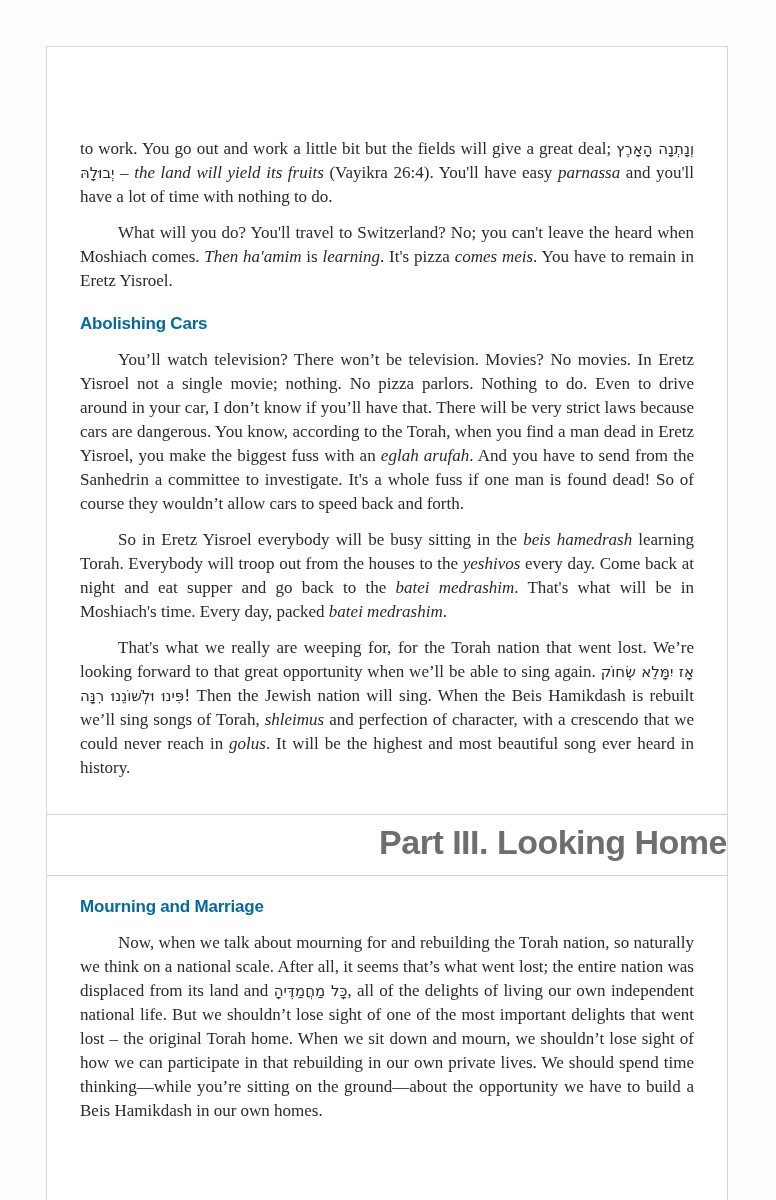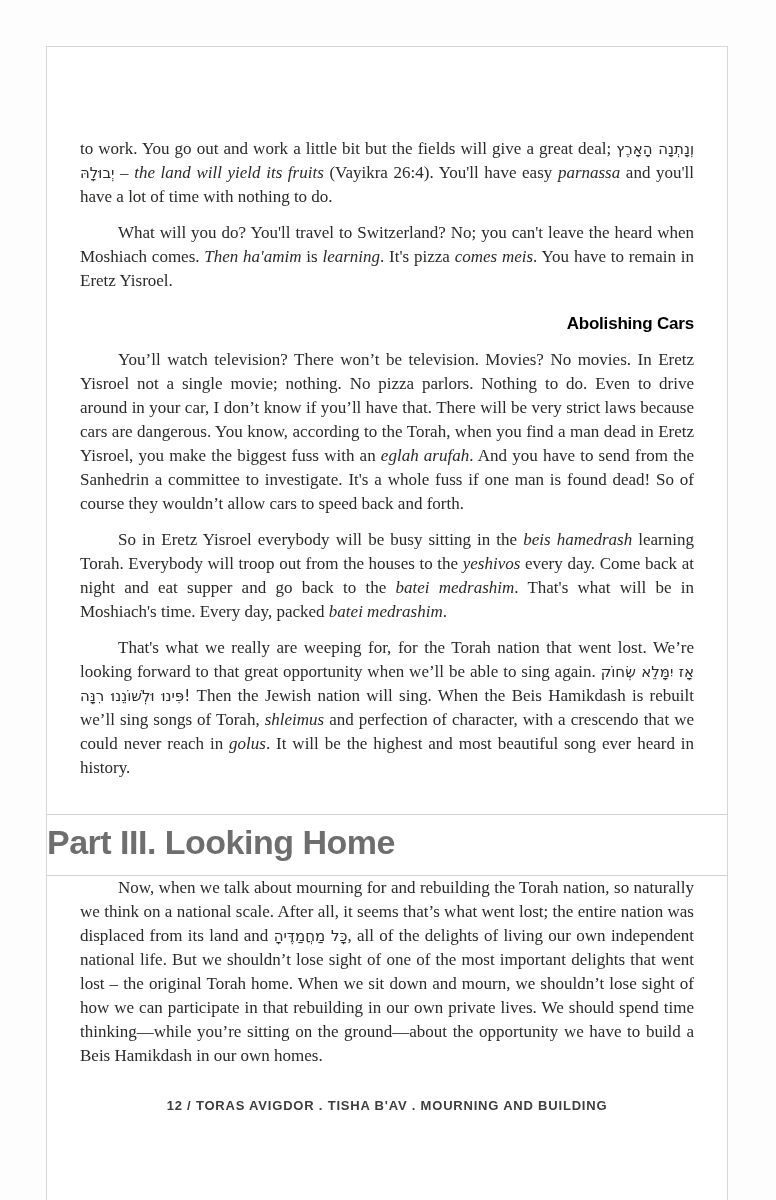--- a/index.html
+++ b/index.html
@@ -37,37 +37,37 @@
   .he {
     font-family: "DejaVu Sans", sans-serif;
     font-size: 15px;
     unicode-bidi: embed;
   }
   h2.subheading {
     font-family: "Liberation Sans", sans-serif;
     font-weight: bold;
     font-size: 17px;
     letter-spacing: -0.2px;
-    color: #000000;
-    text-align: right;
+    color: #0369a1;
+    text-align: left;
     margin: 21px 0 14px 0;
   }
   .part {
     margin: 34px -33px 0 -33px;
     border-top: 1px solid #d2d2d2;
     border-bottom: 1px solid #d2d2d2;
     padding: 8px 0 13px 0;
   }
   .part h1 {
     font-family: "Liberation Sans", sans-serif;
     font-weight: bold;
     font-size: 34px;
     letter-spacing: -0.5px;
     color: #6e6e6e;
-    text-align: left;
+    text-align: right;
     margin: 0;
   }
   .footer {
     margin-top: 30px;
     font-family: "Liberation Sans", sans-serif;
     font-weight: bold;
     font-size: 13px;
     letter-spacing: 0.8px;
     color: #3d3d3d;
     text-align: center;
@@ -81,17 +81,17 @@
     <main id="article">
         <p class="para no-indent"><span>to work. You go out and work a little bit but the fields will give a great deal; </span><span class="he">וְנָתְנָה הָאָרֶץ יְבוּלָהּ</span><span> – </span><i>the land will yield its fruits</i><span> (Vayikra 26:4). You'll have easy </span><i>parnassa</i><span> and you'll have a lot of time with nothing to do.</span></p>
         <p class="para"><span>What will you do? You'll travel to Switzerland? No; you can't leave the heard when Moshiach comes. </span><i>Then ha'amim</i><span> is </span><i>learning</i><span>. It's pizza </span><i>comes meis</i><span>. You have to remain in Eretz Yisroel.</span></p>
         <h2 class="subheading">Abolishing Cars</h2>
         <p class="para"><span>You’ll watch television? There won’t be television. Movies? No movies. In Eretz Yisroel not a single movie; nothing. No pizza parlors. Nothing to do. Even to drive around in your car, I don’t know if you’ll have that. There will be very strict laws because cars are dangerous. You know, according to the Torah, when you find a man dead in Eretz Yisroel, you make the biggest fuss with an </span><i>eglah arufah</i><span>. And you have to send from the Sanhedrin a committee to investigate. It's a whole fuss if one man is found dead! So of course they wouldn’t allow cars to speed back and forth.</span></p>
         <p class="para"><span>So in Eretz Yisroel everybody will be busy sitting in the </span><i>beis hamedrash</i><span> learning Torah. Everybody will troop out from the houses to the </span><i>yeshivos</i><span> every day. Come back at night and eat supper and go back to the </span><i>batei medrashim</i><span>. That's what will be in Moshiach's time. Every day, packed </span><i>batei medrashim</i><span>.</span></p>
         <p class="para"><span>That's what we really are weeping for, for the Torah nation that went lost. We’re looking forward to that great opportunity when we’ll be able to sing again. </span><span class="he">אָז יִמָּלֵא שְׂחוֹק פִּינוּ וּלְשׁוֹנֵנוּ רִנָּה!</span><span> Then the Jewish nation will sing. When the Beis Hamikdash is rebuilt we’ll sing songs of Torah, </span><i>shleimus</i><span> and perfection of character, with a crescendo that we could never reach in </span><i>golus</i><span>. It will be the highest and most beautiful song ever heard in history.</span></p>
         <div class="part">
           <h1>Part III. Looking Home</h1>
         </div>
+        <h2 class="subheading">Mourning and Marriage</h2>
         <p class="para"><span>Now, when we talk about mourning for and rebuilding the Torah nation, so naturally we think on a national scale. After all, it seems that’s what went lost; the entire nation was displaced from its land and </span><span class="he">כָּל מַחֲמַדֶּיהָ</span><span>, all of the delights of living our own independent national life. But we shouldn’t lose sight of one of the most important delights that went lost – the original Torah home. When we sit down and mourn, we shouldn’t lose sight of how we can participate in that rebuilding in our own private lives. We should spend time thinking—while you’re sitting on the ground—about the opportunity we have to build a Beis Hamikdash in our own homes.</span></p>
       </main>
-    <footer class="footer">12 / TORAS AVIGDOR . TISHA B'AV . MOURNING AND BUILDING</footer>
   </div>
 </div>
 
 </body></html>

